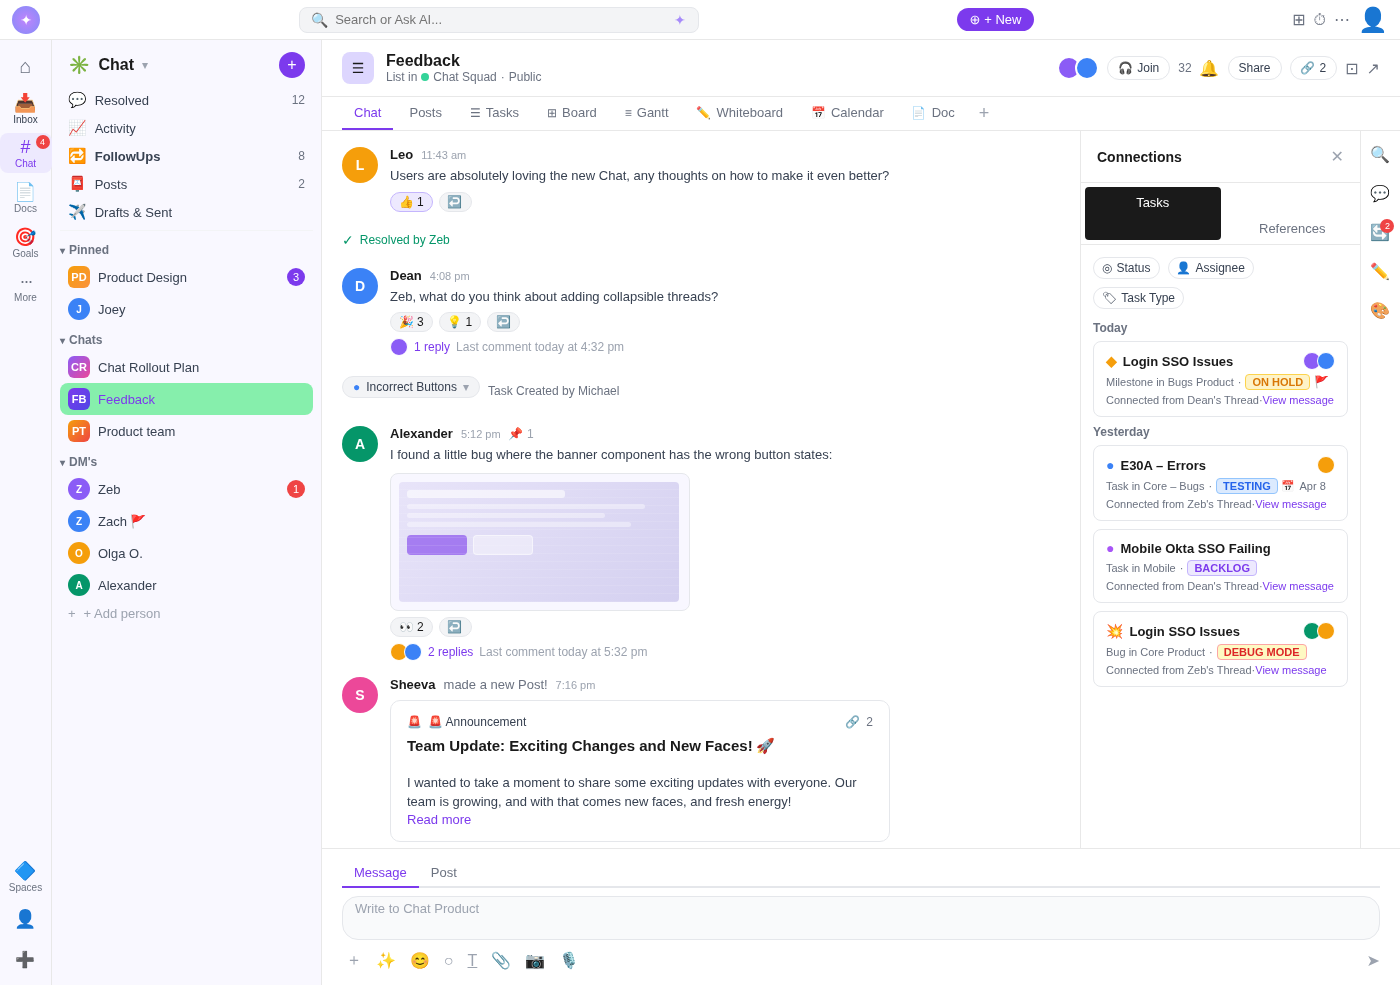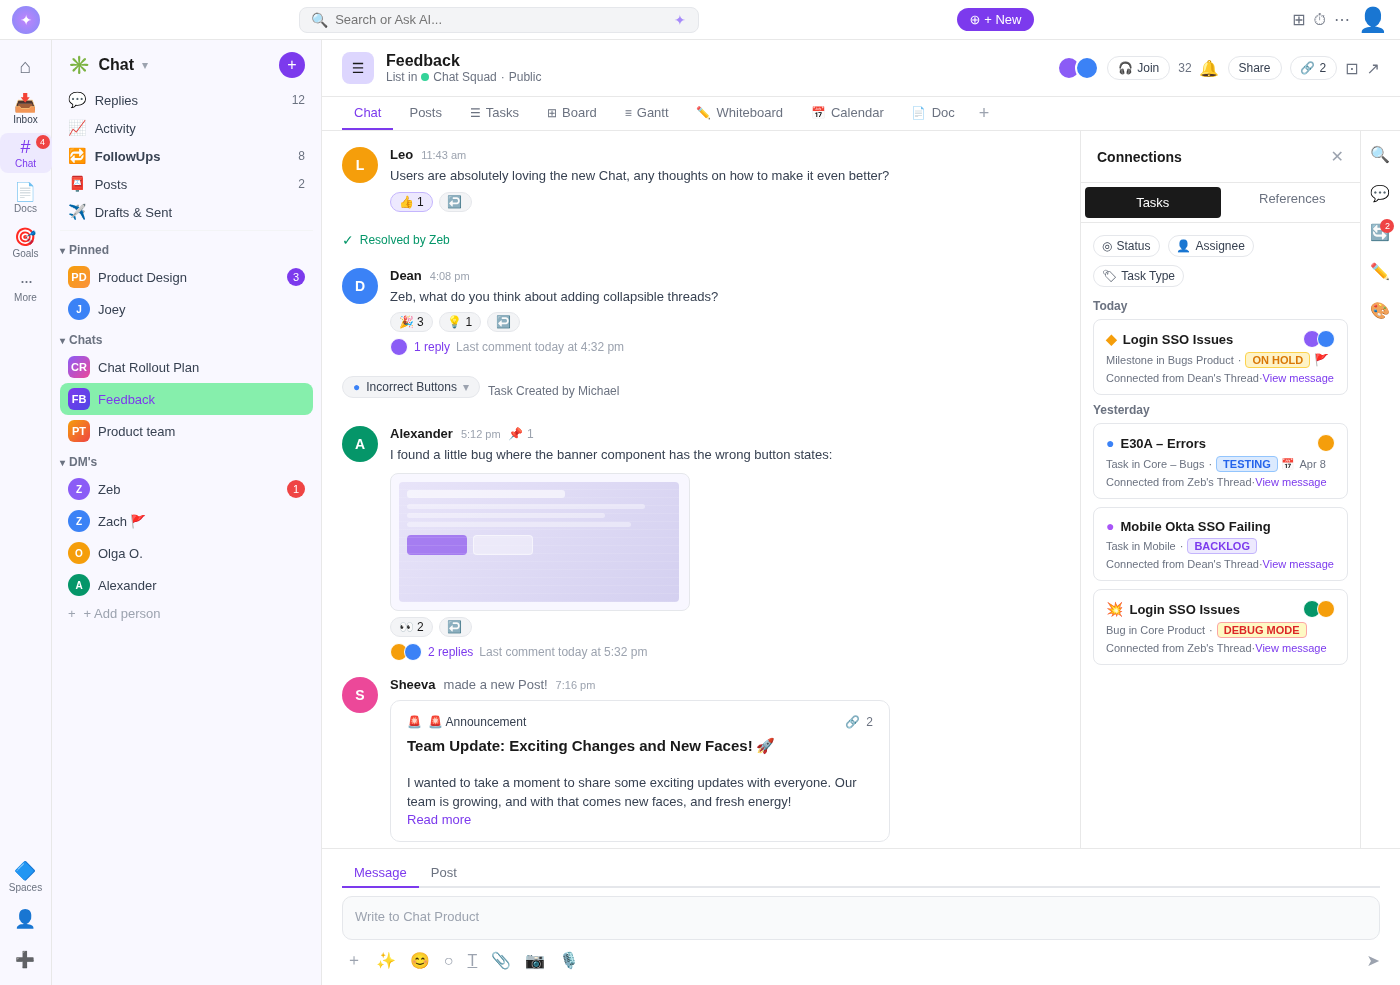--- a/index.html
+++ b/index.html
@@ -100,21 +100,21 @@
     .post-card .post-title { font-size: 15px; font-weight: 700; color: #1a1a1a; margin-bottom: 18px; }
     .post-card .post-body { font-size: 13px; color: #374151; line-height: 1.5; }
     .post-card .read-more { color: #7c3aed; cursor: pointer; font-size: 13px; font-weight: 500; }
 
     
     #connections { width: 280px; background: white; border-left: 1px solid #e8e8e8; display: flex; flex-direction: column; flex-shrink: 0; overflow-y: auto; }
     #connections-header { display: flex; align-items: center; justify-content: space-between; padding: 16px; border-bottom: 1px solid #e8e8e8; flex-shrink: 0; }
     #connections-header .conn-title { font-size: 14px; font-weight: 700; color: #1a1a1a; }
     #connections-header .close-btn { color: #9ca3af; cursor: pointer; font-size: 16px; }
     .conn-tabs { display: flex; border-bottom: 1px solid #e8e8e8; flex-shrink: 0; }
-    .conn-tab { flex: 1; text-align: center; padding: 8px; font-size: 13px; cursor: pointer; color: #6b7280; }
+    .conn-tab { flex: 1; text-align: center; padding: 8px; font-size: 13px; cursor: pointer; color: #6b7280; margin-top: 30px; }
     .conn-tab.active { background: #1a1a1a; color: white; border-radius: 4px; margin: 4px; }
     .conn-content { padding: 12px; flex: 1; }
     .conn-filters { display: flex; gap: 8px; margin-bottom: 12px; flex-wrap: wrap; }
     .conn-filter { display: flex; align-items: center; gap: 4px; border: 1px solid #e5e7eb; border-radius: 20px; padding: 3px 8px; font-size: 12px; color: #374151; cursor: pointer; }
     .conn-section-label { font-size: 12px; color: #6b7280; font-weight: 600; margin: 8px 0 6px; }
     .conn-task-card { background: white; border: 1px solid #e5e7eb; border-radius: 8px; padding: 10px 12px; margin-bottom: 8px; }
     .conn-task-title { display: flex; align-items: center; gap: 6px; font-size: 13px; font-weight: 600; color: #1a1a1a; margin-bottom: 4px; }
     .conn-task-meta { font-size: 11px; color: #6b7280; display: flex; align-items: center; gap: 4px; margin-bottom: 4px; flex-wrap: wrap; }
     .tag { border-radius: 4px; padding: 1px 6px; font-size: 11px; font-weight: 600; }
     .tag.orange { background: #fef3c7; color: #d97706; border: 1px solid #fcd34d; }
@@ -127,21 +127,21 @@
     .task-avatars { display: flex; margin-left: auto; }
     .task-av { width: 18px; height: 18px; border-radius: 50%; border: 1px solid white; margin-left: -4px; }
     .task-av:first-child { margin-left: 0; }
     .flag-icon { color: #ef4444; font-size: 12px; }
 
     
     #message-input-area { border-top: 1px solid #e8e8e8; padding: 12px 20px; flex-shrink: 0; }
     .input-tabs { display: flex; gap: 0; border-bottom: 2px solid #e5e7eb; margin-bottom: 8px; }
     .input-tab { padding: 4px 12px 6px; font-size: 13px; cursor: pointer; color: #6b7280; border-bottom: 2px solid transparent; margin-bottom: -2px; }
     .input-tab.active { color: #7c3aed; border-bottom-color: #7c3aed; font-weight: 500; }
-    .input-box { background: #f9fafb; border: 1px solid #e5e7eb; border-radius: 10px; padding: 12px 12px; min-height: 44px; }
+    .input-box { background: #f9fafb; border: 1px solid #e5e7eb; border-radius: 16px; padding: 4px 12px; min-height: 44px; }
     .input-placeholder { color: #9ca3af; font-size: 13px; }
     .input-toolbar { display: flex; align-items: center; gap: 6px; margin-top: 8px; }
     .input-tool-btn { color: #9ca3af; font-size: 16px; cursor: pointer; padding: 2px 4px; border-radius: 4px; }
     .input-send-btn { margin-left: auto; color: #9ca3af; font-size: 16px; cursor: pointer; }
 
     
     #right-strip { width: 40px; background: white; border-left: 1px solid #e8e8e8; display: flex; flex-direction: column; align-items: center; padding: 8px 0; gap: 8px; flex-shrink: 0; }
     .right-icon { color: #6b7280; font-size: 16px; cursor: pointer; padding: 6px; border-radius: 6px; position: relative; }
     .right-icon .rbadge { position: absolute; top: 2px; right: 2px; background: #ef4444; color: white; border-radius: 50%; width: 14px; height: 14px; font-size: 9px; display: flex; align-items: center; justify-content: center; }
 
@@ -221,21 +221,21 @@
         <span style="font-size:18px; color:#7c3aed;">✳️</span>
         <span class="title">Chat</span>
         <span style="color:#9ca3af; font-size:12px;">▾</span>
       </div>
       <div class="add-btn">+</div>
     </div>
 
     <div class="sidebar-section">
       <div class="sidebar-item">
         <span class="item-icon">💬</span>
-        <span class="item-label">Replies</span>
+        <span class="item-label">Resolved</span>
         <span class="item-count">12</span>
       </div>
       <div class="sidebar-item">
         <span class="item-icon">📈</span>
         <span class="item-label">Activity</span>
       </div>
       <div class="sidebar-item">
         <span class="item-icon">🔁</span>
         <span class="item-label" style="font-weight:700;">FollowUps</span>
         <span class="item-count">8</span>

